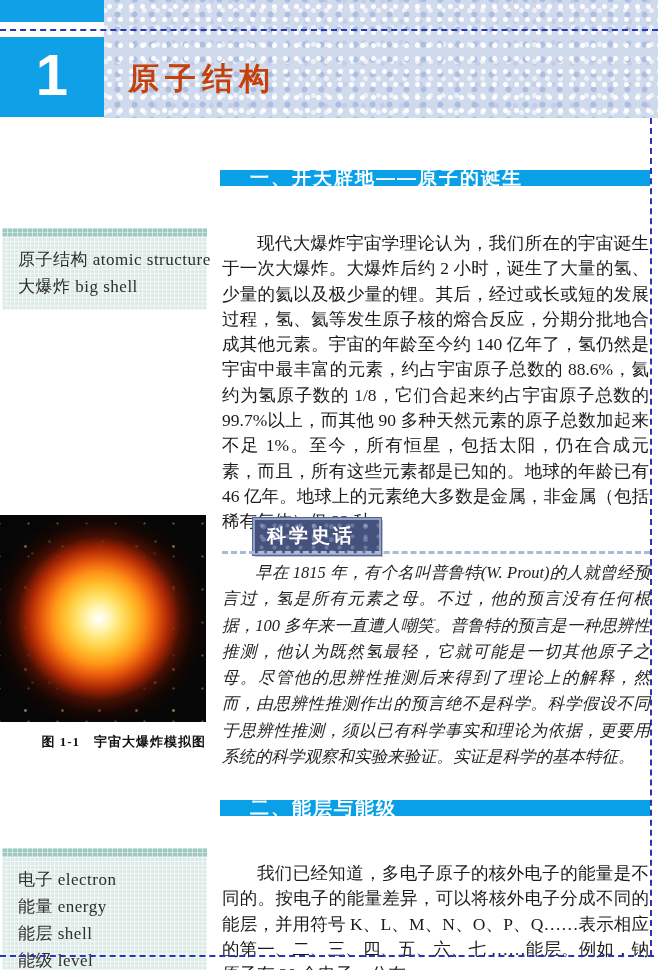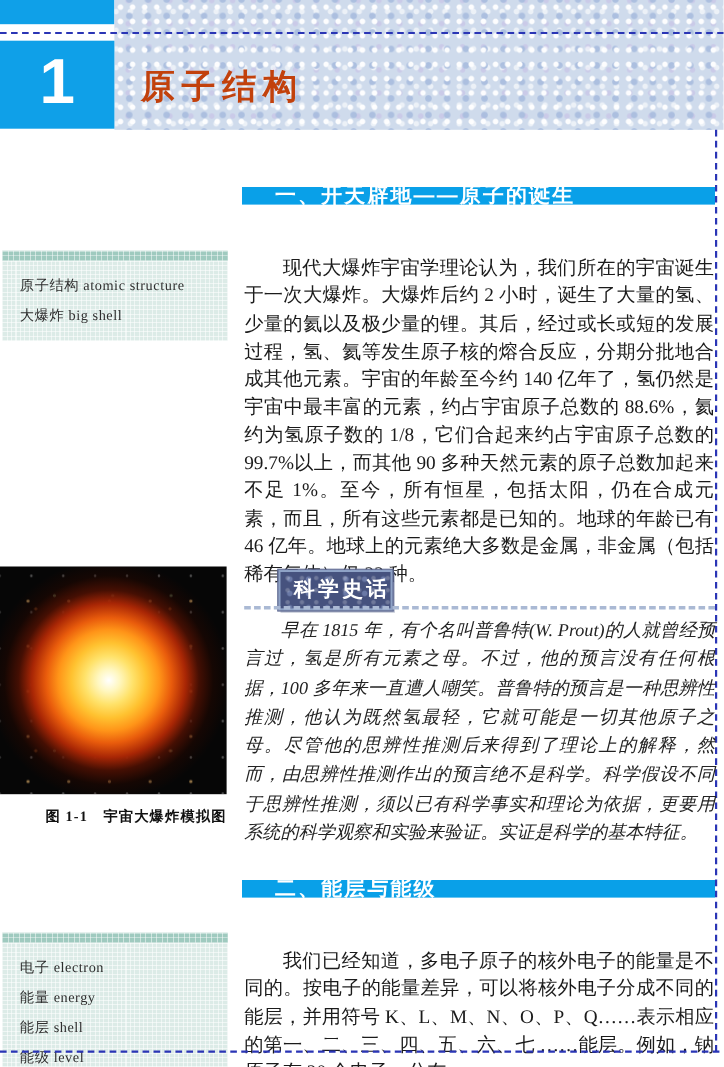--- a/index.html
+++ b/index.html
@@ -46,21 +46,21 @@
   }
   .vocab-strip{
     height:9px;width:100%;
     background-color:#9fcabf;
     background-image:
       repeating-linear-gradient(90deg, rgba(255,255,255,0.5) 0 1px, transparent 1px 5px),
       repeating-linear-gradient(0deg, rgba(255,255,255,0.4) 0 1px, transparent 1px 4px);
   }
   .vocab-items{padding:9px 0 8px 16px;}
   .vocab-item{
-    font-size:13px;line-height:27px;color:#2e2e2e;letter-spacing:0.5px;white-space:nowrap;
+    font-size:17px;line-height:27px;color:#2e2e2e;letter-spacing:0.5px;white-space:nowrap;
   }
   #vocab1{top:228px;height:82px;}
   #vocab2{top:848px;height:122px;}
 
   .figure{position:absolute;left:0;top:515px;width:206px;height:207px;background:#060606;overflow:hidden;}
   .figure-stars{
     position:absolute;left:0;top:0;right:0;bottom:0;
     background-image:
       radial-gradient(circle, rgba(255,200,120,0.55) 1px, transparent 1.8px),
       radial-gradient(circle, rgba(190,235,170,0.35) 1px, transparent 1.7px),
@@ -101,21 +101,21 @@
   #para2{top:837px;}
 
   .badge{
     position:absolute;left:253px;top:518px;
     background-color:#46527e;
     background-image:
       radial-gradient(circle, rgba(255,255,255,0.22) 1.5px, transparent 2.5px),
       radial-gradient(circle, rgba(150,168,215,0.45) 2px, transparent 3px);
     background-size:13px 11px,17px 13px;
     border:2px solid #8ea2c6;outline:1px solid #5a6690;
-    padding:3px 0 4px 12px;
+    padding:3px 24px 4px 12px;
     color:#fff;font-family:"Liberation Sans","DejaVu Sans",sans-serif;
     font-weight:bold;font-size:19px;letter-spacing:3px;white-space:nowrap;
     box-shadow:2px 2px 0 rgba(70,82,126,0.35);
     text-align:right;
   }
   .badge-dashes{position:absolute;left:222px;top:551px;width:428px;height:0;border-top:3px dashed #aab9d4;}
 
   .sci-para{
     position:absolute;left:222px;top:560px;width:428px;color:#232323;
     font-style:italic;font-size:16.5px;line-height:26.3px;text-align:justify;text-indent:2em;

